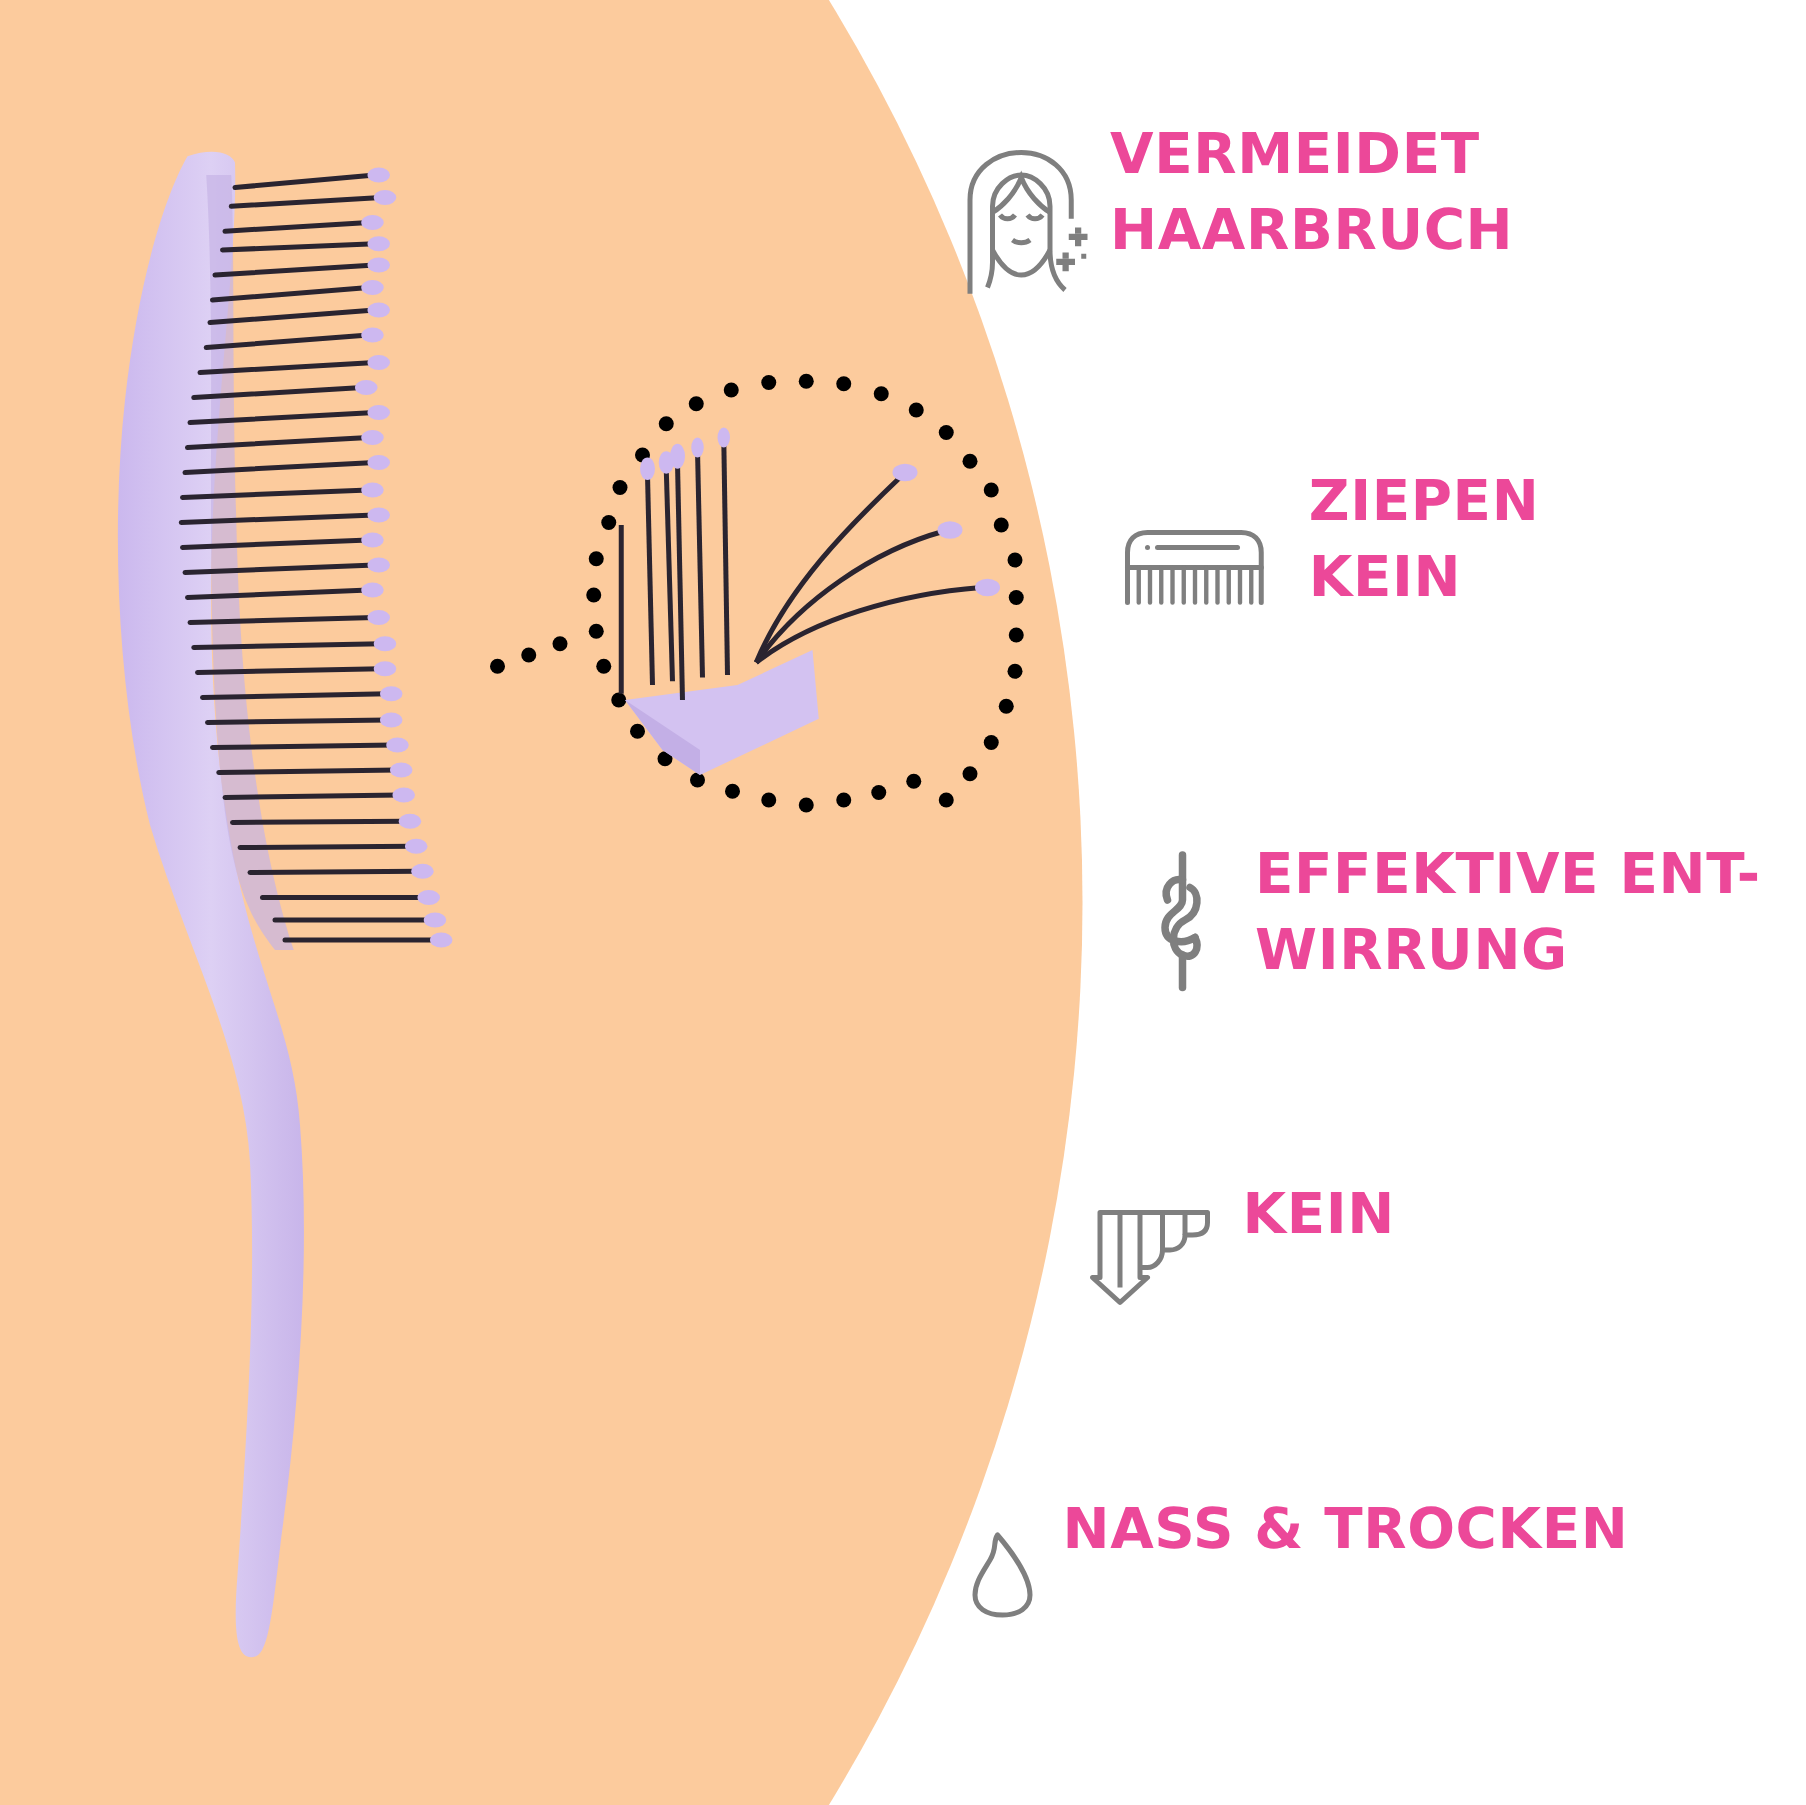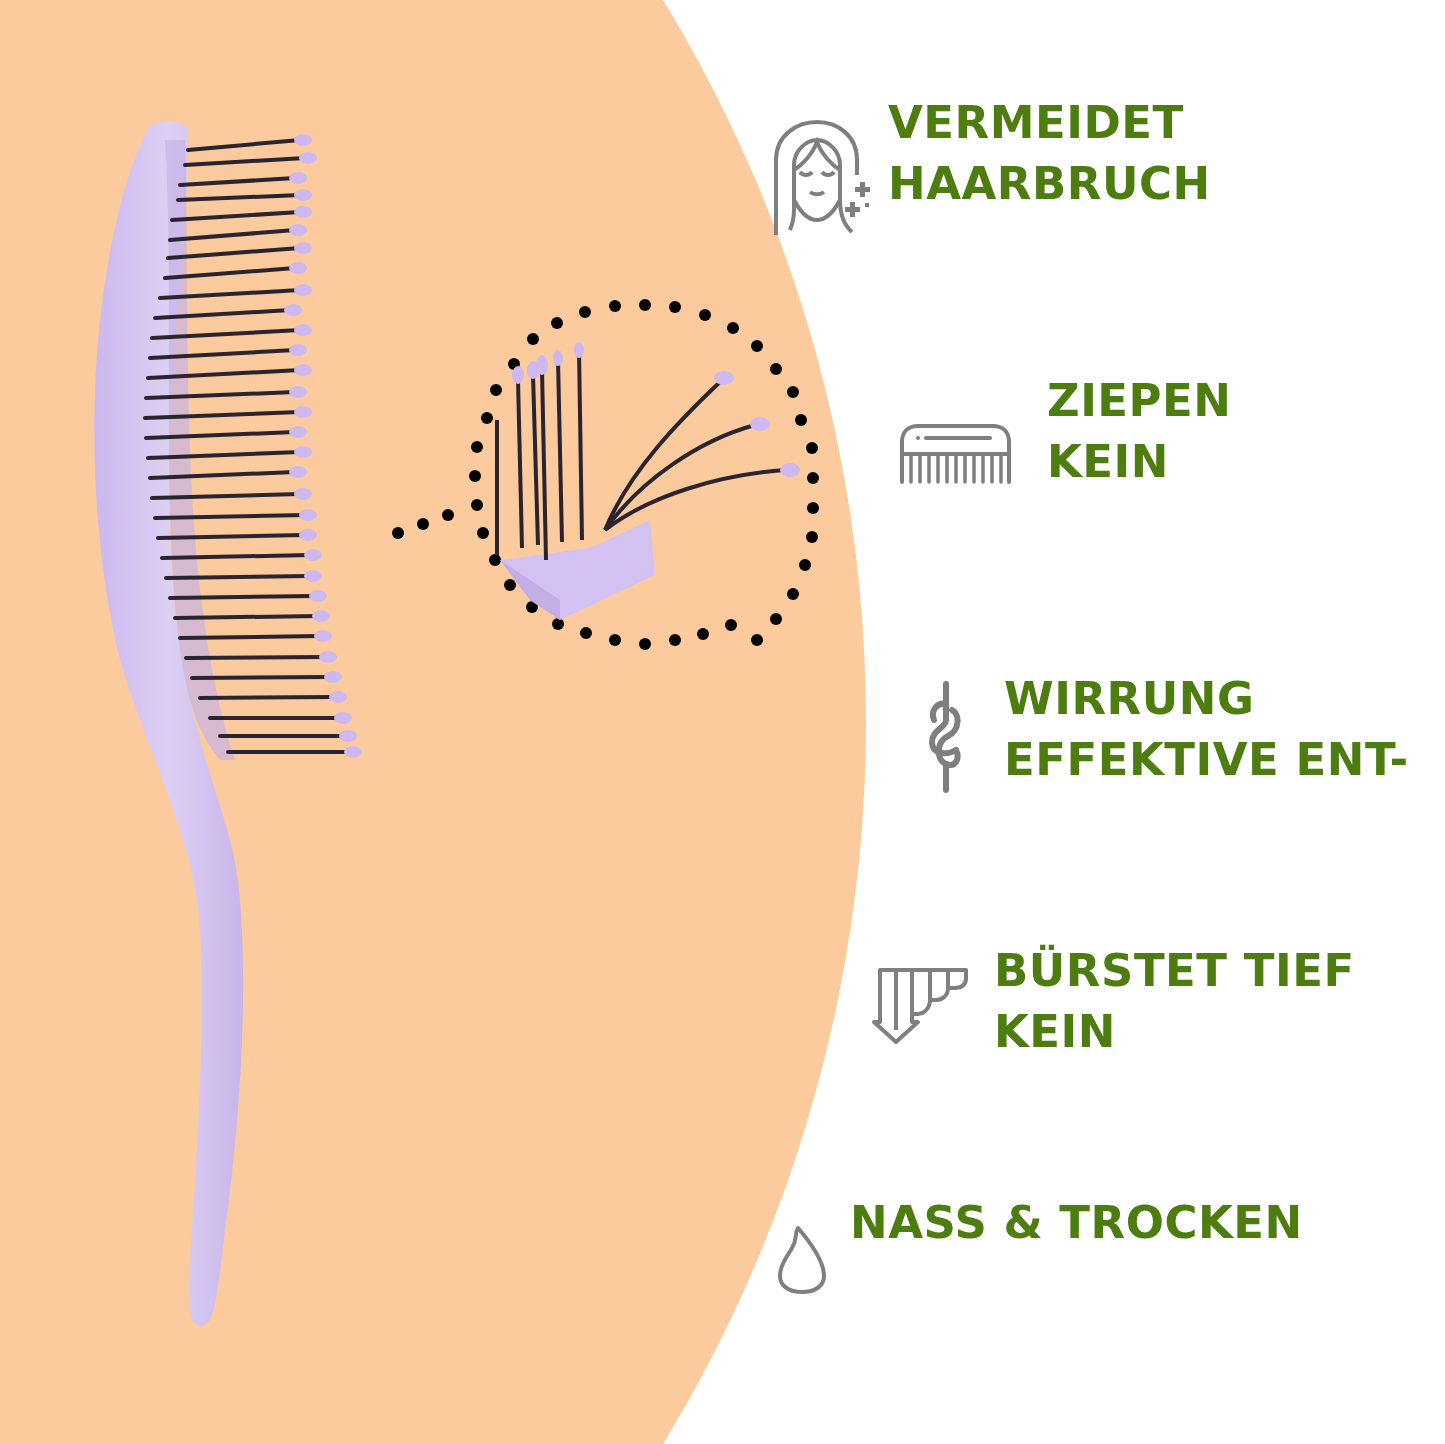--- a/index.html
+++ b/index.html
@@ -8,21 +8,21 @@
     background: #ffffff;
     font-family: "DejaVu Sans", "Liberation Sans", sans-serif;
   }
   .bg-shape { position: absolute; left: 0; top: 0; }
   .brush { position: absolute; left: 0; top: 0; }
   .feature {
     position: absolute; display: flex; align-items: flex-start;
   }
   .feature .icon { flex: 0 0 auto; }
   .feature .label {
-    color: #4d7c0f;
+    color: #ec4899;
     font-family: "DejaVu Sans", "Liberation Sans", sans-serif;
     font-weight: bold;
     font-size: 45px;
     line-height: 61px;
     letter-spacing: 0.5px;
     white-space: nowrap;
   }
   .feature .label span { display: block; }
 </style>
 </head>
@@ -259,33 +259,32 @@
 <div class="feature" style="left:922px; top:668px;">
   <svg class="icon" width="48" height="115" viewBox="0 0 48 115" style="margin-top:12px;margin-right:34px;">
     <g fill="none" stroke="#7f7f7f" stroke-width="6" stroke-linecap="round">
       <path d="M24,4 L24,40 C24,48 10,50 10,62 C10,74 24,76 34,70"></path>
       <path d="M30,30 C38,34 38,50 26,56 C14,62 14,80 24,84 C34,88 38,78 34,70"></path>
       <path d="M24,84 L24,110"></path>
       <path d="M12,40 C8,30 16,22 24,24"></path>
     </g>
   </svg>
   <div class="label">
+    <span>EFFEKTIVE ENT-</span>
     <span>WIRRUNG</span>
-    <span>EFFEKTIVE ENT-</span>
   </div>
 </div>
 
 <div class="feature" style="left:872px; top:940px;">
   <svg class="icon" width="100" height="90" viewBox="0 0 100 90" style="margin-top:18px;margin-right:22px;">
     <path d="M8,20 L8,72 L2,72 L24,92 L46,72 L40,72 L40,20 Z" fill="none" stroke="#7f7f7f" stroke-width="4" stroke-linejoin="round" transform="translate(0,-8)"></path>
     <path d="M8,12 L94,12 L94,20 C94,28 88,30 82,30 L76,30 C76,38 70,42 64,42 L58,42 C58,50 52,56 46,56 L40,56" fill="none" stroke="#7f7f7f" stroke-width="4" stroke-linejoin="round"></path>
     <path d="M24,12 L24,72 M58,12 L58,42 M76,12 L76,30" fill="none" stroke="#7f7f7f" stroke-width="4"></path>
   </svg>
   <div class="label">
-    <span>BÜRSTET TIEF</span>
     <span>KEIN</span>
   </div>
 </div>
 
 <div class="feature" style="left:776px; top:1192px;">
   <svg class="icon" width="52" height="72" viewBox="0 0 52 72" style="margin-top:32px;margin-right:22px;">
     <path d="M22,4 C18,10 22,14 16,24 C10,34 4,42 4,52 C4,62 13,68 26,68 C39,68 48,62 48,52 C48,38 34,18 22,4 Z" fill="none" stroke="#7f7f7f" stroke-width="4" stroke-linejoin="round"></path>
   </svg>
   <div class="label">
     <span>NASS &amp; TROCKEN</span>

